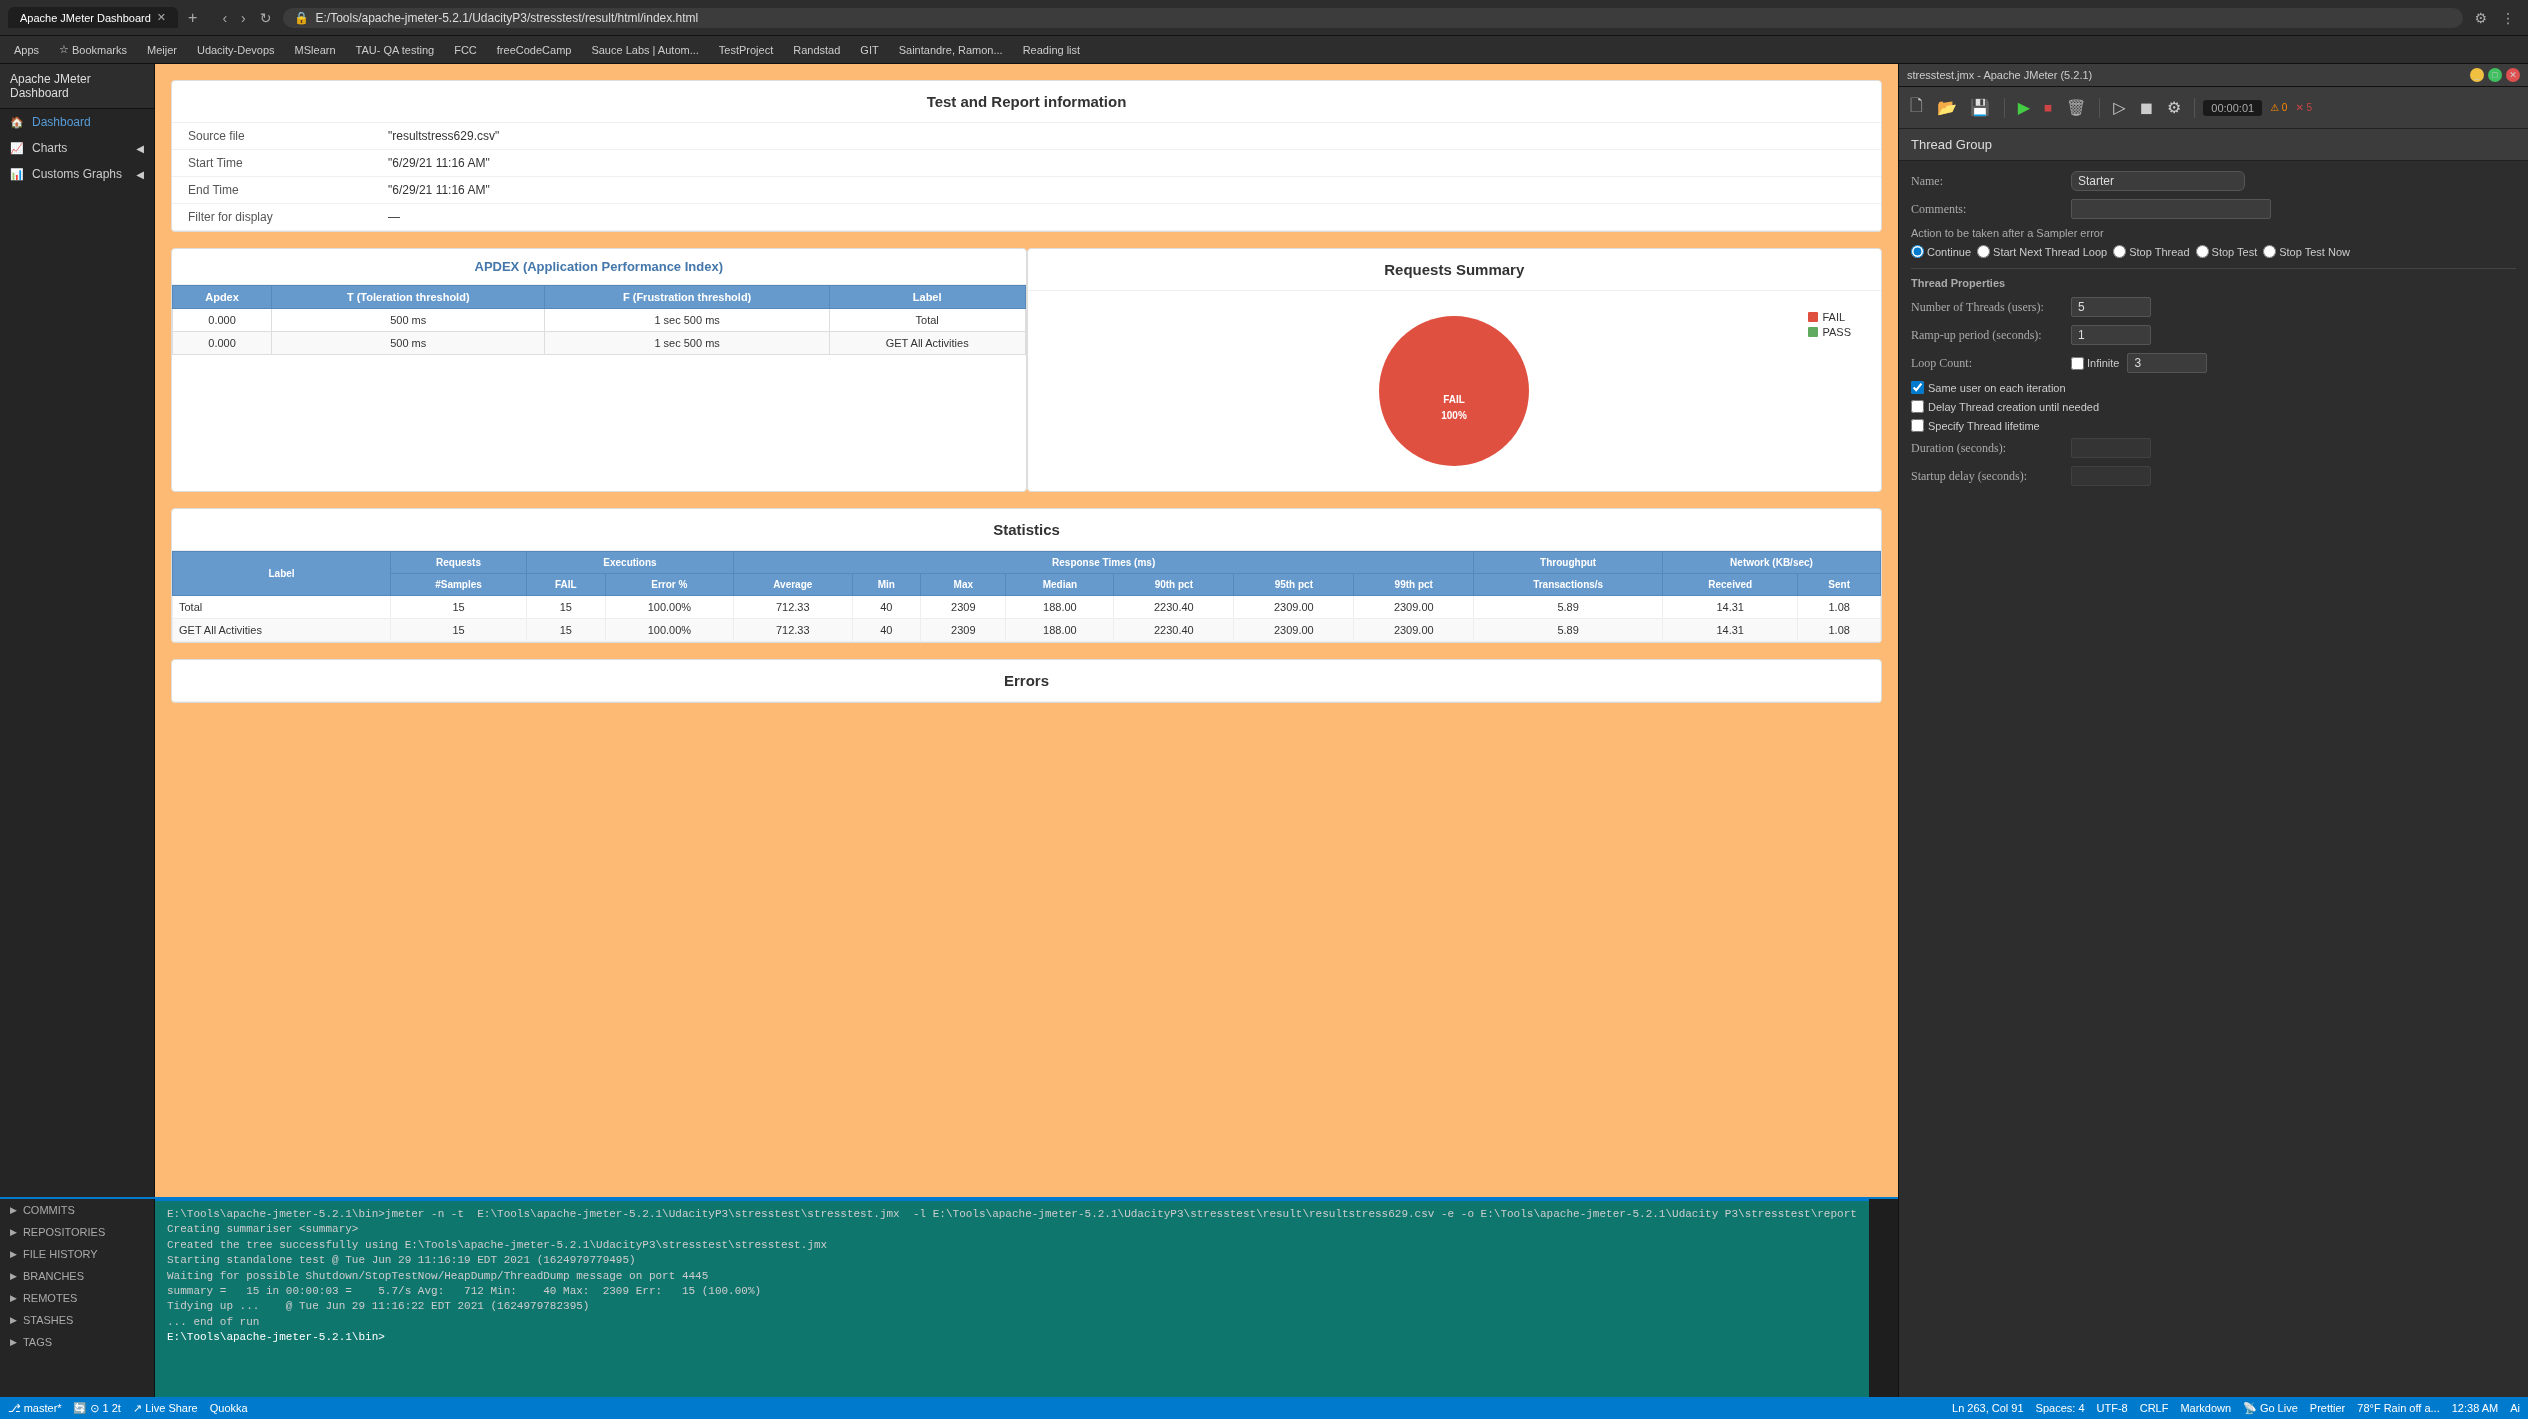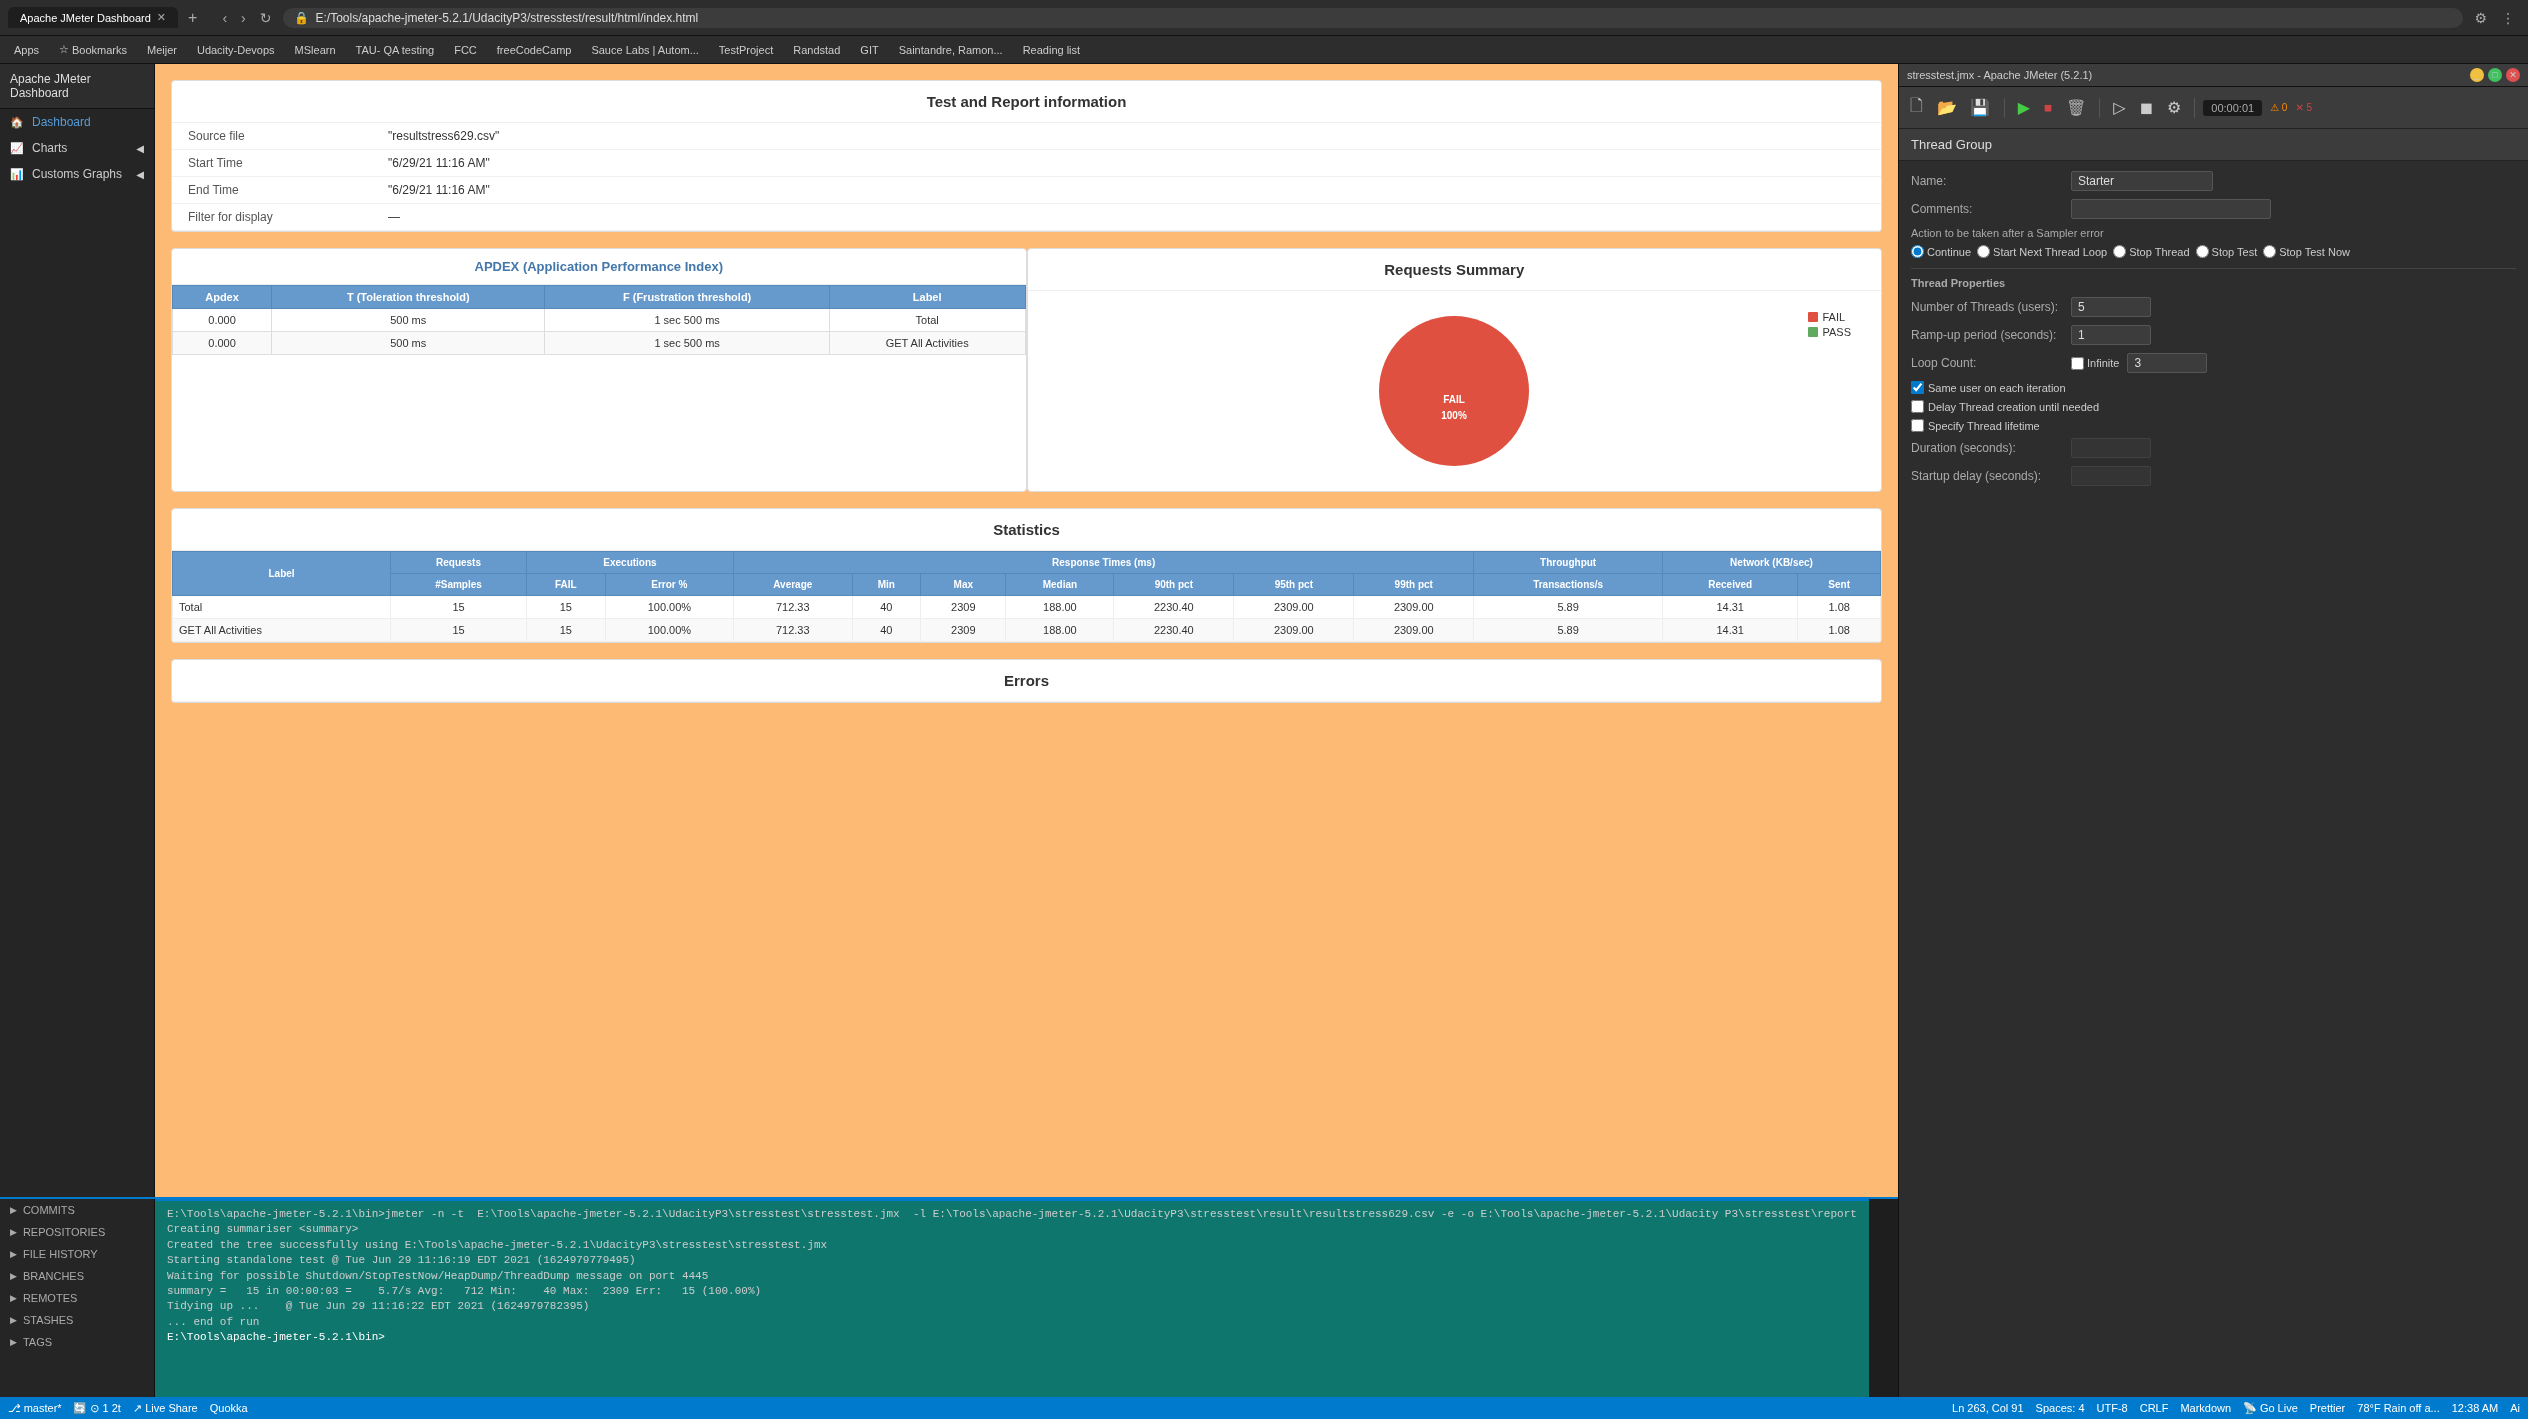--- a/index.html
+++ b/index.html
@@ -96,21 +96,21 @@
     .jmeter-toolbar { background: #3c3c3c; display: flex; align-items: center; padding: 4px 6px; gap: 4px; border-bottom: 1px solid #222; }
     .jm-btn { background: none; border: none; color: #ccc; cursor: pointer; padding: 3px 5px; border-radius: 3px; font-size: 16px; }
     .jm-separator { width: 1px; height: 20px; background: #555; margin: 0 4px; }
     .jm-time { background: #1a1a1a; padding: 2px 8px; font-size: 11px; color: #aaa; border-radius: 3px; }
 
     
     .thread-group-panel { flex: 1; background: #2d2d2d; padding: 0; overflow-y: auto; }
     .tg-header { background: #3c3c3c; padding: 8px 12px; font-size: 13px; color: #ddd; border-bottom: 1px solid #222; }
     .tg-form { padding: 10px 12px; }
     .tg-row { display: flex; align-items: center; margin-bottom: 8px; }
-    .tg-label { color: #aaa; font-size: 12px; width: 160px; flex-shrink: 0; }
+    .tg-label { color: #aaa; font-size: 12px; width: 160px; flex-shrink: 0; font-family: Liberation Serif, serif; }
     .tg-input { background: #3c3c3c; border: 1px solid #555; color: #ddd; padding: 2px 6px; font-size: 12px; width: 80px; border-radius: 2px; }
 
     .action-section { margin-bottom: 10px; }
     .action-label { color: #aaa; font-size: 11px; margin-bottom: 6px; }
     .radio-row { display: flex; align-items: center; gap: 6px; flex-wrap: wrap; }
     .radio-item { display: flex; align-items: center; gap: 3px; color: #ccc; font-size: 11px; }
     .radio-item input[type="radio"] { accent-color: #007acc; }
 
     .checkbox-item { display: flex; align-items: center; gap: 4px; color: #ccc; font-size: 11px; margin-bottom: 6px; }
     .checkbox-item input[type="checkbox"] { accent-color: #007acc; }
@@ -450,21 +450,21 @@
       <span style="font-size:10px; color:#f80; margin-left:4px;">⚠ 0</span>
       <span style="font-size:10px; color:#c44; margin-left:4px;">✕ 5</span>
     </div>
 
     <div class="thread-group-panel">
       <div class="tg-header">Thread Group</div>
       <div class="tg-form">
 
         <div class="tg-row">
           <span class="tg-label">Name:</span>
-          <input class="tg-input" type="text" value="Starter" style="width: 142px;">
+          <input class="tg-input" type="text" value="Starter" style="width: 174px; border-radius: 6px;">
         </div>
 
         <div class="tg-row">
           <span class="tg-label">Comments:</span>
           <input class="tg-input" type="text" style="width: 200px;">
         </div>
 
         <div class="action-section">
           <div class="action-label">Action to be taken after a Sampler error</div>
           <div class="radio-row">

